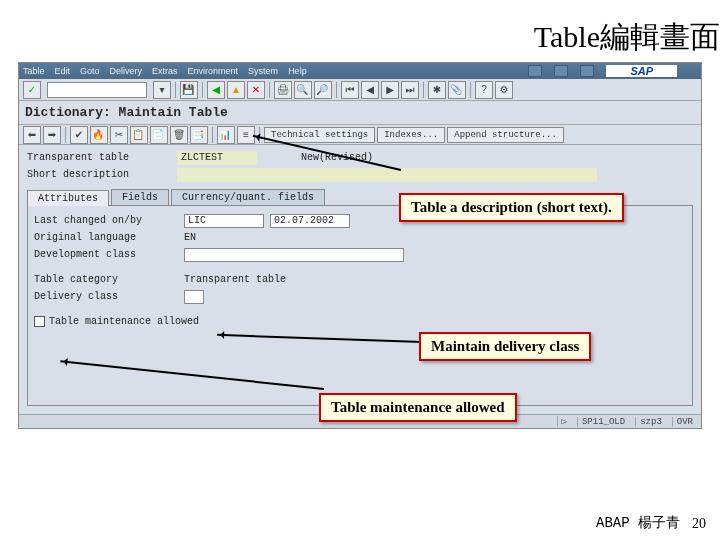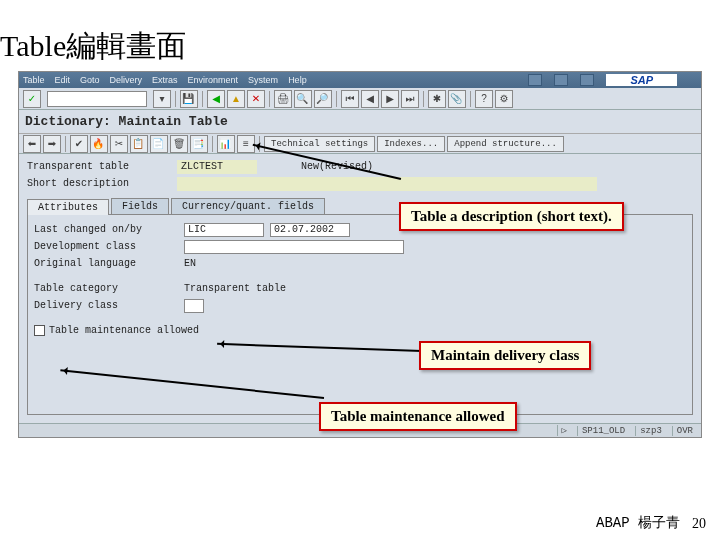--- a/index.html
+++ b/index.html
@@ -1,17 +1,17 @@
 <!DOCTYPE html>
 <html><head>
 <meta charset="utf-8">
 <style>
   * { box-sizing: border-box; margin: 0; padding: 0; }
   body { font-family: Arial, sans-serif; width: 720px; height: 540px; background: #fff; position: relative; }
-  .slide-title { font-family: "Times New Roman", serif; font-size: 30px; text-align: left; padding: 26px 0 4px; }
+  .slide-title { font-family: "Times New Roman", serif; font-size: 30px; text-align: right; padding: 17px 0 4px; }
   .sap-window { margin: 0 18px; border: 1px solid #888; background: #c8d4e0; font-size: 10px; color: #333; position: relative; }
   .menubar { background: linear-gradient(#5a7a9a,#4a6a8a); color: #e8eef4; display: flex; align-items: center; padding: 1px 4px; height: 16px; font-size: 9px; }
   .menubar span { margin-right: 10px; }
   .menubar .right { margin-left: auto; display:flex; gap:2px; align-items:center; }
   .menubar .sap-logo { background:#fff; color:#0a3ca0; font-weight:bold; padding:0 24px; font-size:11px; font-style:italic; }
   .winbtn { width:14px; height:12px; background:#6a8aaa; border:1px solid #3a5a7a; display:inline-block; }
   .toolbar { background:#d8dfe8; display:flex; align-items:center; padding:2px 4px; height:22px; gap:2px; border-bottom:1px solid #9aa; }
   .tbtn { width:18px; height:18px; border:1px solid #888; background:#e8ecf0; display:flex; align-items:center; justify-content:center; font-size:10px; color:#444; }
   .cmd-field { width:100px; height:16px; background:#fff; border:1px solid #888; display:inline-block; margin:0 4px; }
   .sep { width:1px; height:16px; background:#999; margin:0 2px; }
@@ -133,26 +133,26 @@
     </div>
 
     <div class="tabpanel">
       <div class="row">
         <span class="lbl">Last changed on/by</span>
         <span class="input sm">LIC</span>
         <span style="width:6px"></span>
         <span class="input sm">02.07.2002</span>
       </div>
       <div class="row">
+        <span class="lbl">Original language</span>
+        <span>EN</span>
+      </div>
+      <div class="row">
         <span class="lbl">Development class</span>
         <span class="input" style="min-width:220px"></span>
-      </div>
-      <div class="row">
-        <span class="lbl">Original language</span>
-        <span>EN</span>
       </div>
       <div class="gap"></div>
       <div class="row">
         <span class="lbl">Table category</span>
         <span>Transparent table</span>
       </div>
       <div class="row">
         <span class="lbl">Delivery class</span>
         <span class="input xs"></span>
       </div>

